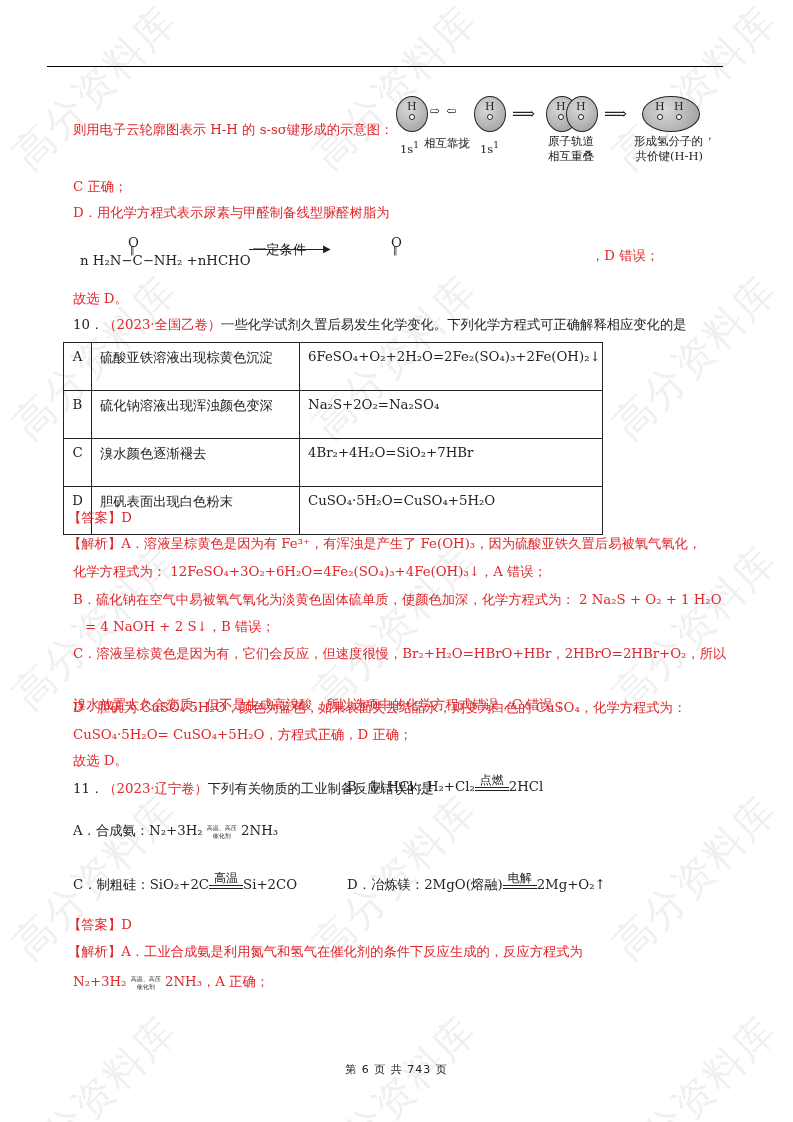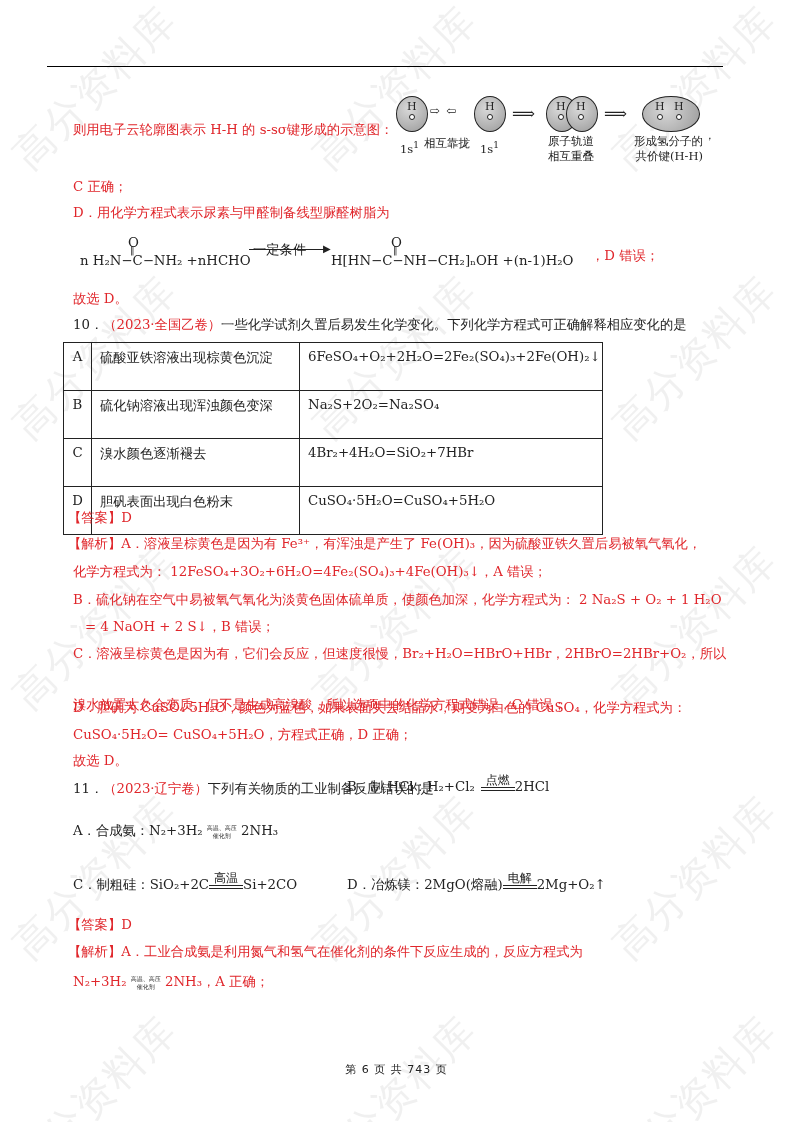--- a/index.html
+++ b/index.html
@@ -121,21 +121,20 @@
 
 <div class="eq">
   <span style="left:55px;top:0;">O</span>
   <span style="left:57px;top:10px;font-size:9px;">‖</span>
   <span style="left:7px;top:18px;">n H₂N−C−NH₂ +nHCHO</span>
   <span style="left:180px;top:6px;">一定条件</span>
   <span style="left:176px;top:14px;width:80px;border-top:1px solid #222;height:0;"></span>
   <span style="left:250px;top:8px;font-size:10px;">▶</span>
   <span style="left:318px;top:0;">O</span>
   <span style="left:320px;top:10px;font-size:9px;">‖</span>
-  <span style="left:258px;top:18px;">H[HN−C−NH−CH₂]ₙOH +(n-1)H₂O</span>
   <span class="red" style="left:518px;top:12px;">，D 错误；</span>
 </div>
 
 <div class="line red" style="top:290px;">故选 D。</div>
 
 <div class="line" style="top:316px;">
   <span class="blk">10．</span><span class="red">（2023·全国乙卷）</span><span class="blk">一些化学试剂久置后易发生化学变化。下列化学方程式可正确解释相应变化的是</span>
 </div>
 
 <table class="q10">
@@ -181,21 +180,21 @@
 <div class="line" style="top:780px;">
   <span class="blk">11．</span><span class="red">（2023·辽宁卷）</span><span class="blk">下列有关物质的工业制备反应错误的是</span>
 </div>
 
 <div class="line blk" style="top:822px;">
   <span>A．合成氨：</span><span>N₂+3H₂</span>
   <span class="tiny-cond"><span>高温、高压</span><br><span>催化剂</span></span>
   <span>2NH₃</span>
 </div>
 <div class="line blk" style="top:778px;left:347px;">
-  <span>B．制 HCl：</span><span>H₂+Cl₂</span><span class="cond" style="width:34px;margin-left:6px;"><span class="top">点燃</span><span class="bar"></span></span><span>2HCl</span>
+  <span>B．制 HCl：</span><span>H₂+Cl₂</span><span class="cond" style="width:34px;"><span class="top">点燃</span><span class="bar"></span></span><span>2HCl</span>
 </div>
 <div class="line blk" style="top:876px;">
   <span>C．制粗硅：</span><span>SiO₂+2C</span><span class="cond" style="width:34px;"><span class="top">高温</span><span class="bar"></span></span><span>Si+2CO</span>
 </div>
 <div class="line blk" style="top:876px;left:347px;">
   <span>D．冶炼镁：</span><span>2MgO(熔融)</span><span class="cond" style="width:34px;"><span class="top">电解</span><span class="bar"></span></span><span>2Mg+O₂↑</span>
 </div>
 
 <div class="line red" style="top:916px;left:68px;">
   <span>【答案】</span><span>D</span>

